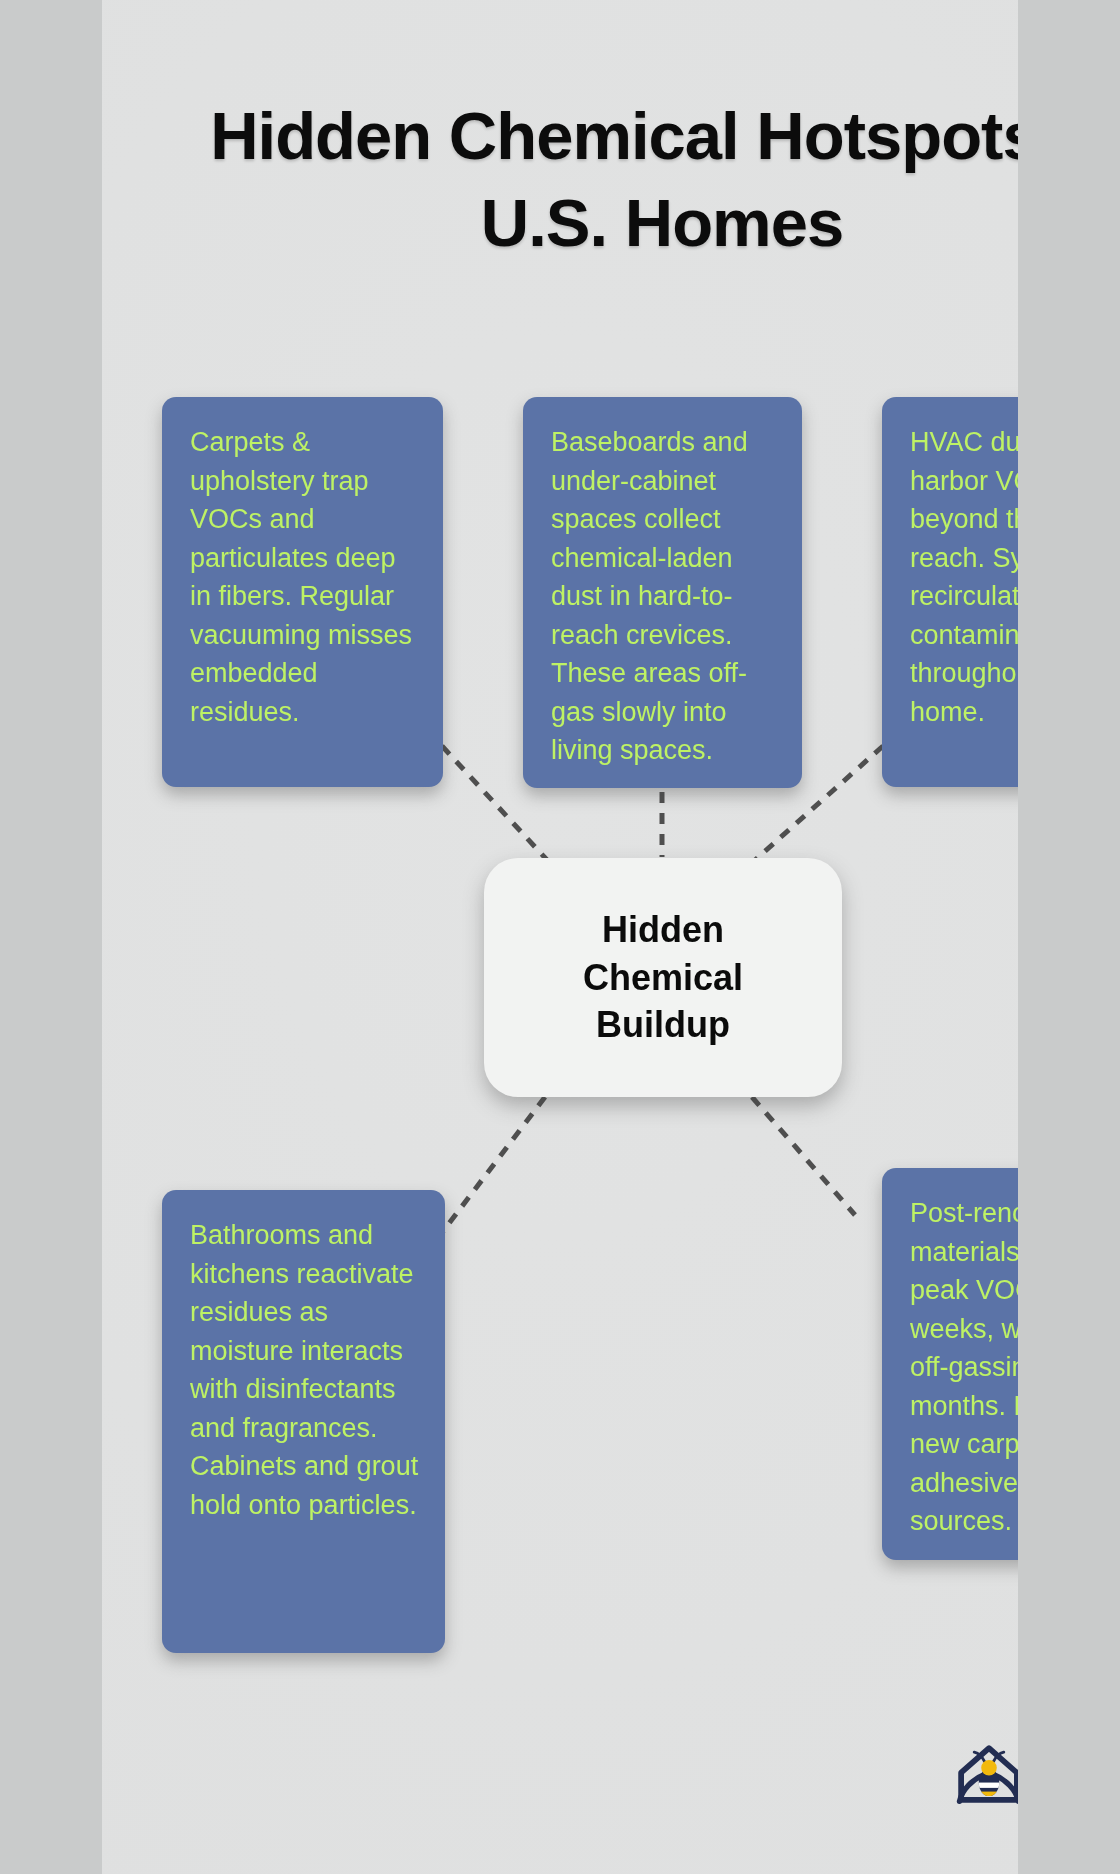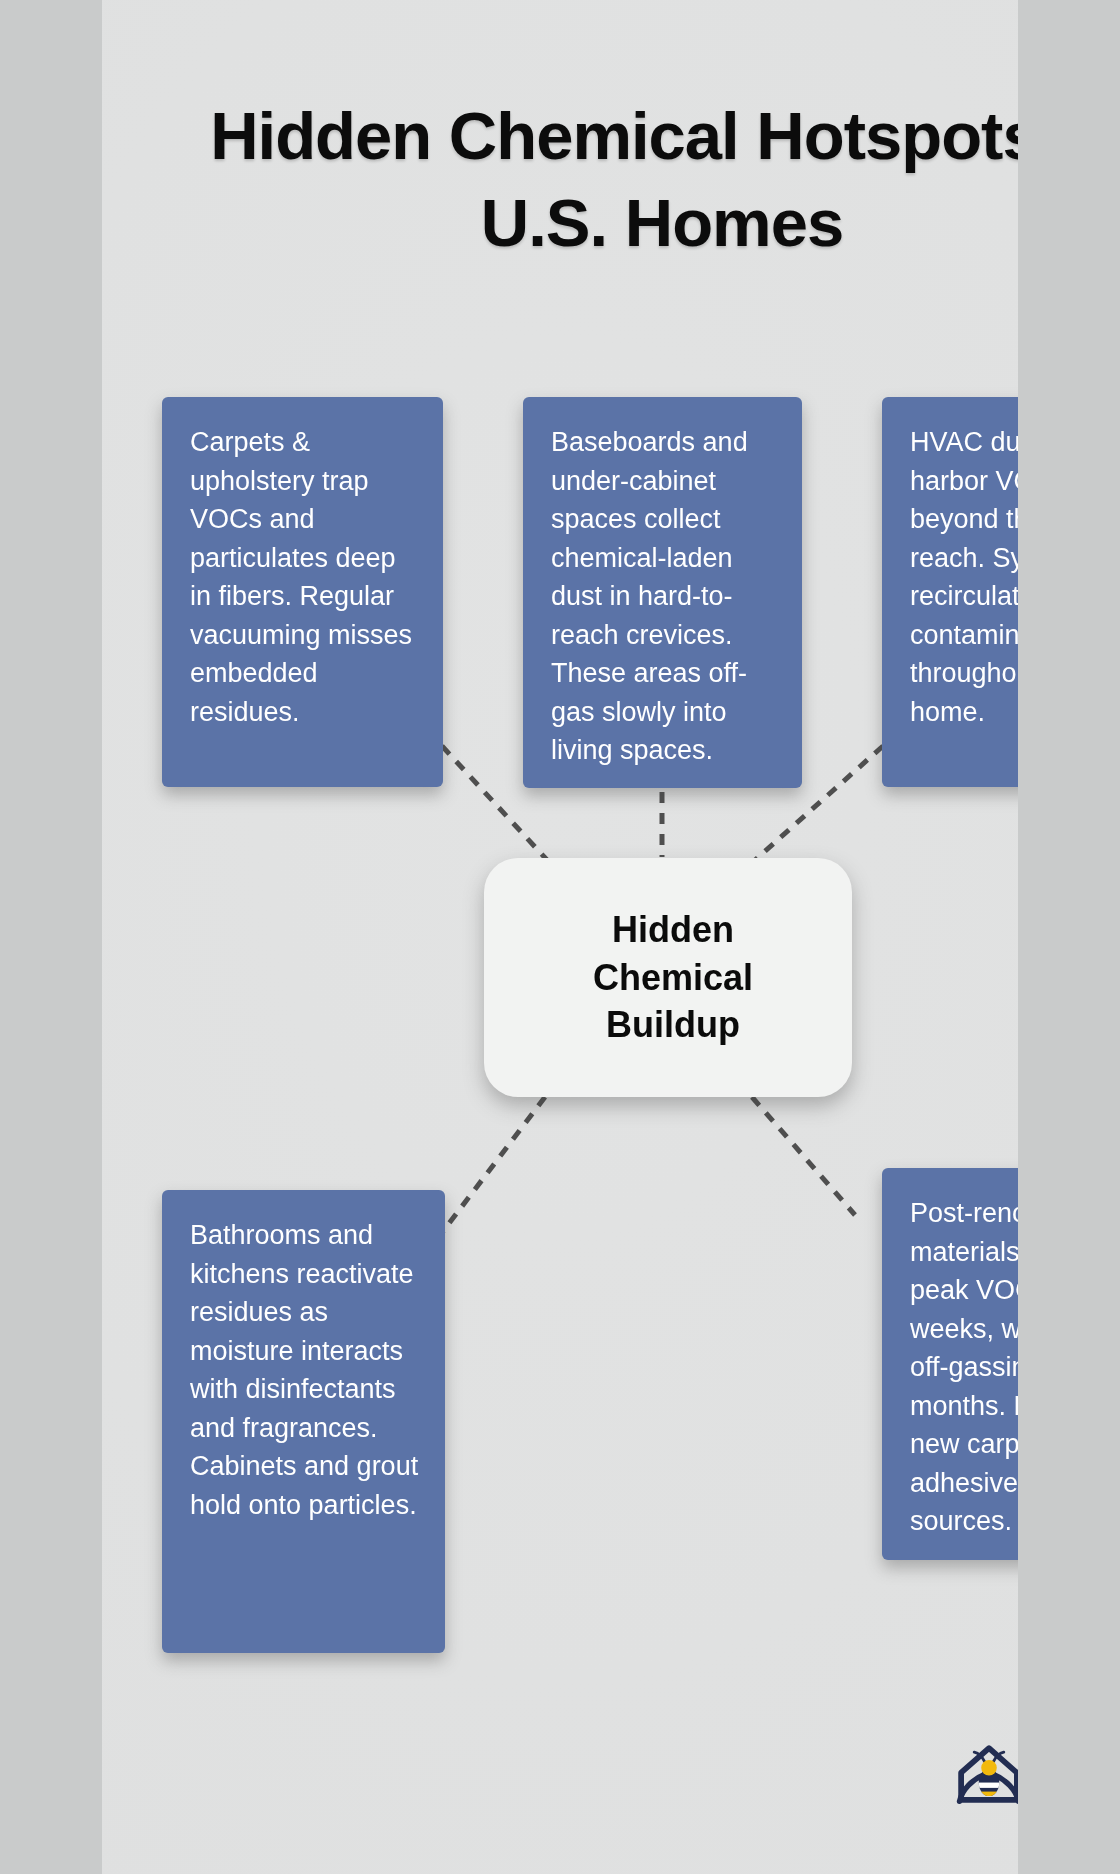--- a/index.html
+++ b/index.html
@@ -13,38 +13,38 @@
     position:absolute;top:92px;left:0;width:1120px;
     text-align:center;font-size:67px;line-height:1.3;font-weight:800;
     color:#0c0c0c;letter-spacing:-1px;
     text-shadow:0 2px 3px rgba(0,0,0,0.18);
     margin:0;
   }
   .title-inner{display:inline-block;max-width:990px;}
   .card{
     position:absolute;
     background:#5b73a7;
-    border-radius:6px;
+    border-radius:14px;
     box-shadow:0 8px 16px rgba(70,70,70,0.35);
-    color:#ffffff;
+    color:#bef264;
     font-size:27px;line-height:38.5px;
     padding:26px 26px 20px 28px;
     box-sizing:border-box;
     overflow:hidden;
   }
   .card-1{left:60px;top:397px;width:281px;height:390px;}
   .card-2{left:421px;top:397px;width:279px;height:391px;}
   .card-3{left:780px;top:397px;width:283px;height:390px;}
   .card-4{left:60px;top:1190px;width:283px;height:463px;}
   .card-5{left:780px;top:1168px;width:283px;height:392px;}
   .center-node{
     position:absolute;left:382px;top:858px;width:358px;height:239px;
     background:#f2f3f2;border-radius:34px;
     box-shadow:0 9px 20px rgba(70,70,70,0.35);
-    display:flex;align-items:center;justify-content:center;padding-left:10px;
+    display:flex;align-items:center;justify-content:center;
   }
   .center-node .label{
     width:230px;text-align:center;
     font-size:36px;line-height:1.33;font-weight:800;color:#0b0b0b;
   }
   .connectors{position:absolute;left:0;top:0;width:1120px;height:1874px;pointer-events:none;}
   .connectors line{stroke:#4f4f4f;stroke-width:5;stroke-dasharray:11 10;}
   .logo{
     position:absolute;left:846px;top:1730px;
     display:flex;align-items:center;gap:5px;

